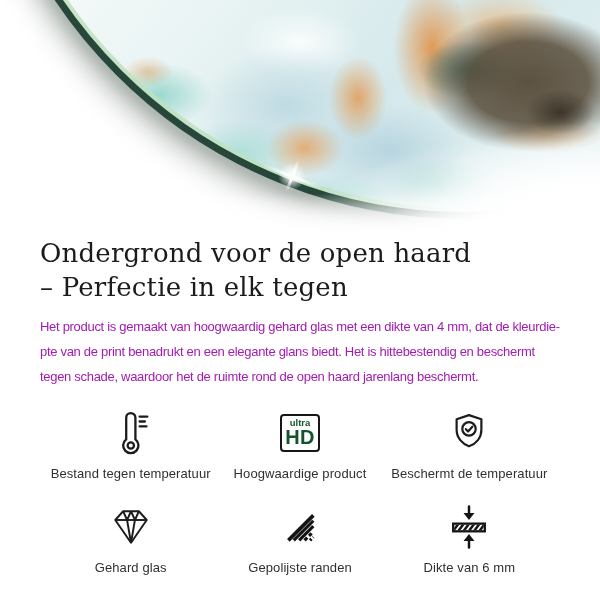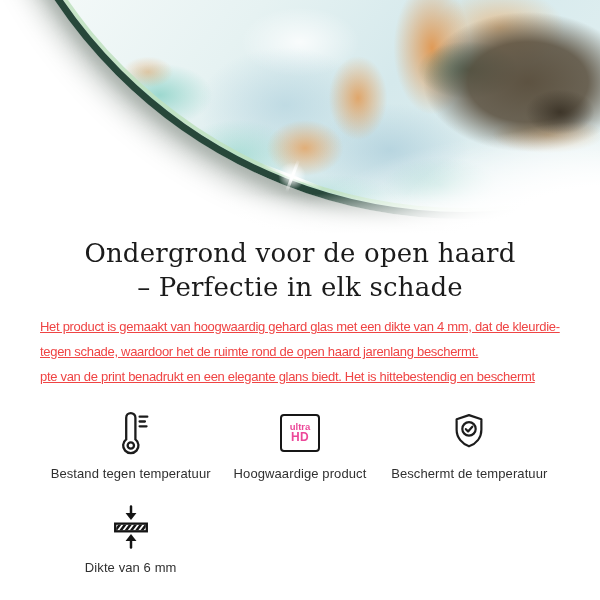--- a/index.html
+++ b/index.html
@@ -80,30 +80,29 @@
   .content { padding:0 40px; }
   .page-title {
     font-family:"DejaVu Serif", serif;
     font-weight:400;
     font-size:26px;
     line-height:34px;
     letter-spacing:0.2px;
     color:#1b1b1b;
     margin-top:0;
   }
-  .page-title span { display:block;text-align:center; }
+  .page-title span { display:block; }
 
   .body-text { margin-top:10px; }
   .body-text div {
     font-size:13px;
     line-height:25px;
     letter-spacing:-0.3px;
-    color:#ef4444;
+    color:#a21caf;
     white-space:nowrap;
-    text-decoration:underline;
   }
 
   
   .features {
     margin-top:20px;
     padding:0 6px;
     display:grid;
     grid-template-columns:repeat(3, 1fr);
     row-gap:22px;
   }
@@ -115,50 +114,50 @@
     margin-top:9px;
     font-size:13px;
     color:#303030;
     letter-spacing:0.1px;
   }
 
   .hd-box {
     width:40px; height:38px;
     border:2.6px solid #161616; border-radius:4px;
     display:flex; flex-direction:column; align-items:center; justify-content:center;
-    color:#ec4899;
+    color:#14532d;
   }
   .hd-top { font-size:9.5px; font-weight:700; line-height:1; }
-  .hd-main { font-size:12px; font-weight:700; line-height:1.05; letter-spacing:0.3px; }
+  .hd-main { font-size:20px; font-weight:700; line-height:1.05; letter-spacing:0.3px; }
 
   svg.icon { display:block; }
 </style>
 </head>
 <body>
 
 <div class="hero">
   <div class="marble"></div>
   <div class="glass-rim"></div>
   <div class="sparkle">
     <div class="glow"></div>
       <div class="ray-h"></div>
       <div class="ray-v"></div>
   </div>
   <div class="hero-fade"></div>
 </div>
 
 <div class="content">
   <h1 class="page-title">
     <span>Ondergrond voor de open haard</span>
-    <span>– Perfectie in elk schade</span>
+    <span>– Perfectie in elk tegen</span>
   </h1>
   <div class="body-text">
     <div>Het product is gemaakt van hoogwaardig gehard glas met een dikte van 4 mm, dat de kleurdie-</div>
+    <div>pte van de print benadrukt en een elegante glans biedt. Het is hittebestendig en beschermt</div>
     <div>tegen schade, waardoor het de ruimte rond de open haard jarenlang beschermt.</div>
-    <div>pte van de print benadrukt en een elegante glans biedt. Het is hittebestendig en beschermt</div>
   </div>
 
   <div class="features">
 
     <div class="feature">
       <div class="icon-box">
         <svg class="icon" width="46" height="46" viewBox="0 0 48 48">
           <g fill="none" stroke="#1c1c1c" stroke-width="2.4" stroke-linecap="round">
             <path d="M19 30.6 V8 a4.8 4.8 0 0 1 9.6 0 V30.6 a8 8 0 1 1 -9.6 0 Z"></path>
             <circle cx="23.8" cy="37" r="3.3"></circle>
@@ -185,21 +184,48 @@
           <g fill="none" stroke="#1c1c1c" stroke-width="2.4" stroke-linecap="round" stroke-linejoin="round">
             <path d="M24 4.5 L37.5 9 v11.5 c0 8.8 -5.6 15.3 -13.5 18 C16.6 35.8 10.5 29.3 10.5 20.5 V9 Z"></path>
             <circle cx="24" cy="19.5" r="7.3"></circle>
             <path d="M20.6 19.8 l2.4 2.5 l4.6 -5.2"></path>
           </g>
         </svg>
       </div>
       <div class="feature-label">Beschermt de temperatuur</div>
     </div>
 
-
+    <div class="feature">
+      <div class="icon-box">
+        <svg class="icon" width="42" height="42" viewBox="0 0 48 48">
+          <g fill="none" stroke="#1c1c1c" stroke-width="2.2" stroke-linejoin="round">
+            <path d="M6 16 L15 6 H33 L42 16 L24 42 Z"></path>
+            <path d="M6 16 H42"></path>
+            <path d="M15 6 L19.5 16 M24 6 L19.5 16 M24 6 L28.5 16 M33 6 L28.5 16"></path>
+            <path d="M19.5 16 L24 42 M28.5 16 L24 42"></path>
+          </g>
+        </svg>
+      </div>
+      <div class="feature-label">Gehard glas</div>
+    </div>
+
+    <div class="feature">
+      <div class="icon-box">
+        <svg class="icon" width="40" height="40" viewBox="0 0 48 48">
+          <g stroke="#141414" fill="none">
+            <path d="M10 40 L40 10" stroke-width="4.4"></path>
+            <path d="M16.5 40 L40 16.5" stroke-width="3.8"></path>
+            <path d="M23 40 L40 23" stroke-width="3.8"></path>
+            <path d="M29.5 40 L40 29.5" stroke-width="3.8" stroke-dasharray="4.5 3"></path>
+            <path d="M36 40 L40 36" stroke-width="3.8" stroke-dasharray="2.5 2.5"></path>
+          </g>
+        </svg>
+      </div>
+      <div class="feature-label">Gepolijste randen</div>
+    </div>
 
     <div class="feature">
       <div class="icon-box">
         <svg class="icon" width="46" height="46" viewBox="0 0 48 48">
           <defs>
             <clipPath id="barclip">
                 <rect x="8.6" y="21.6" width="30.8" height="5.8"></rect>
               </clipPath>
           </defs>
           <g stroke="#141414" fill="#141414">

